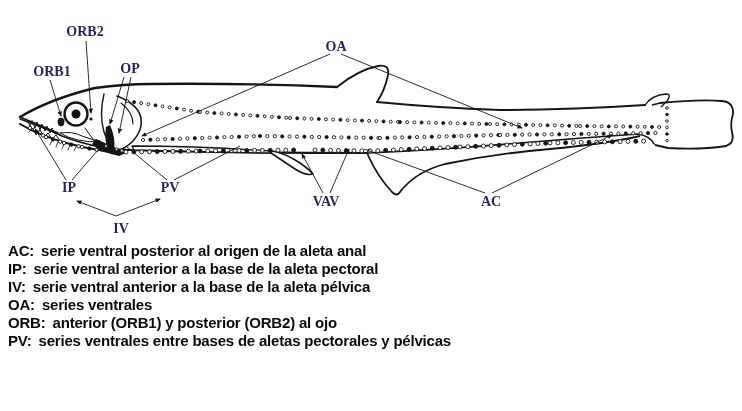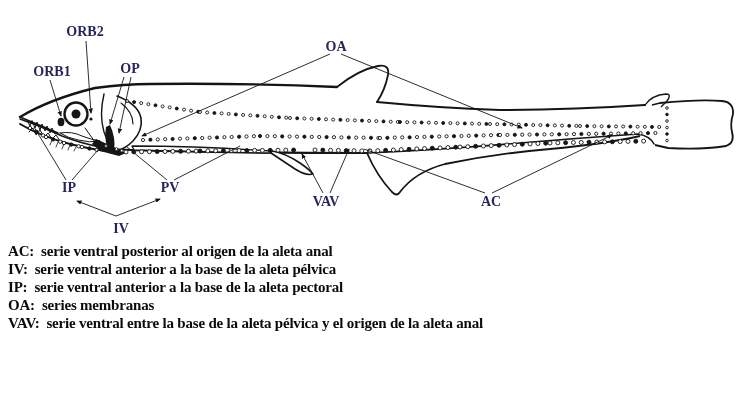--- a/index.html
+++ b/index.html
@@ -11,21 +11,21 @@
     overflow:hidden;
   }
   .figure{position:absolute;left:0;top:0;width:742px;height:242px;}
   .figure svg{display:block;}
   .fig-label{
     font-family:"Liberation Serif", serif;
     font-size:14px;font-weight:600;
   }
   .legend{
     position:absolute;left:8px;top:242px;width:726px;
-    font-family:Liberation Serif, serif;
+    font-family:Liberation Sans, sans-serif;
     font-size:15px;font-weight:bold;color:#0b0b0b;
     letter-spacing:-0.2px;
   }
   .legend-row{line-height:18px;white-space:nowrap;}
   .legend-abbr{margin-right:7px;}
 </style>
 </head>
 <body>
 
 <div class="page">
@@ -365,19 +365,20 @@
         <text x="170" y="192">PV</text>
         <text x="121" y="233">IV</text>
         <text x="326" y="206">VAV</text>
         <text x="491" y="206">AC</text>
       </g>
     </svg>
   </div>
 
   <div class="legend" id="legend">
       <div class="legend-row"><span class="legend-abbr">AC:</span><span>serie ventral posterior al origen de la aleta anal</span></div>
+      <div class="legend-row"><span class="legend-abbr">IP:</span><span>serie ventral anterior a la base de la aleta pectoral</span></div>
       <div class="legend-row"><span class="legend-abbr">IV:</span><span>serie ventral anterior a la base de la aleta pélvica</span></div>
-      <div class="legend-row"><span class="legend-abbr">IP:</span><span>serie ventral anterior a la base de la aleta pectoral</span></div>
-      <div class="legend-row"><span class="legend-abbr">OA:</span><span>series membranas</span></div>
-      <div class="legend-row"><span class="legend-abbr">VAV:</span><span>serie ventral entre la base de la aleta pélvica y el origen de la aleta anal</span></div>
+      <div class="legend-row"><span class="legend-abbr">OA:</span><span>series ventrales</span></div>
+      <div class="legend-row"><span class="legend-abbr">ORB:</span><span>anterior (ORB1) y posterior (ORB2) al ojo</span></div>
+      <div class="legend-row"><span class="legend-abbr">PV:</span><span>series ventrales entre bases de aletas pectorales y pélvicas</span></div>
     </div>
 
 </div>
 
 </body></html>

